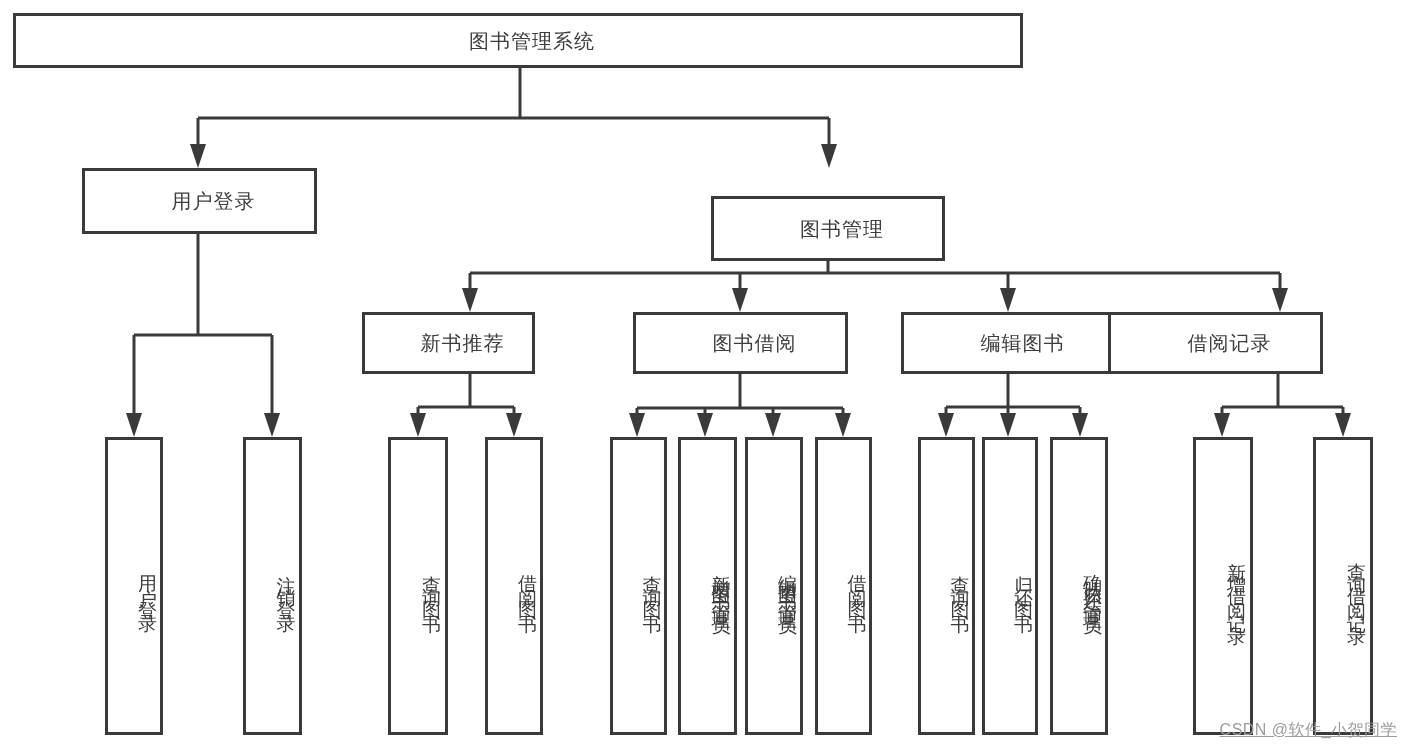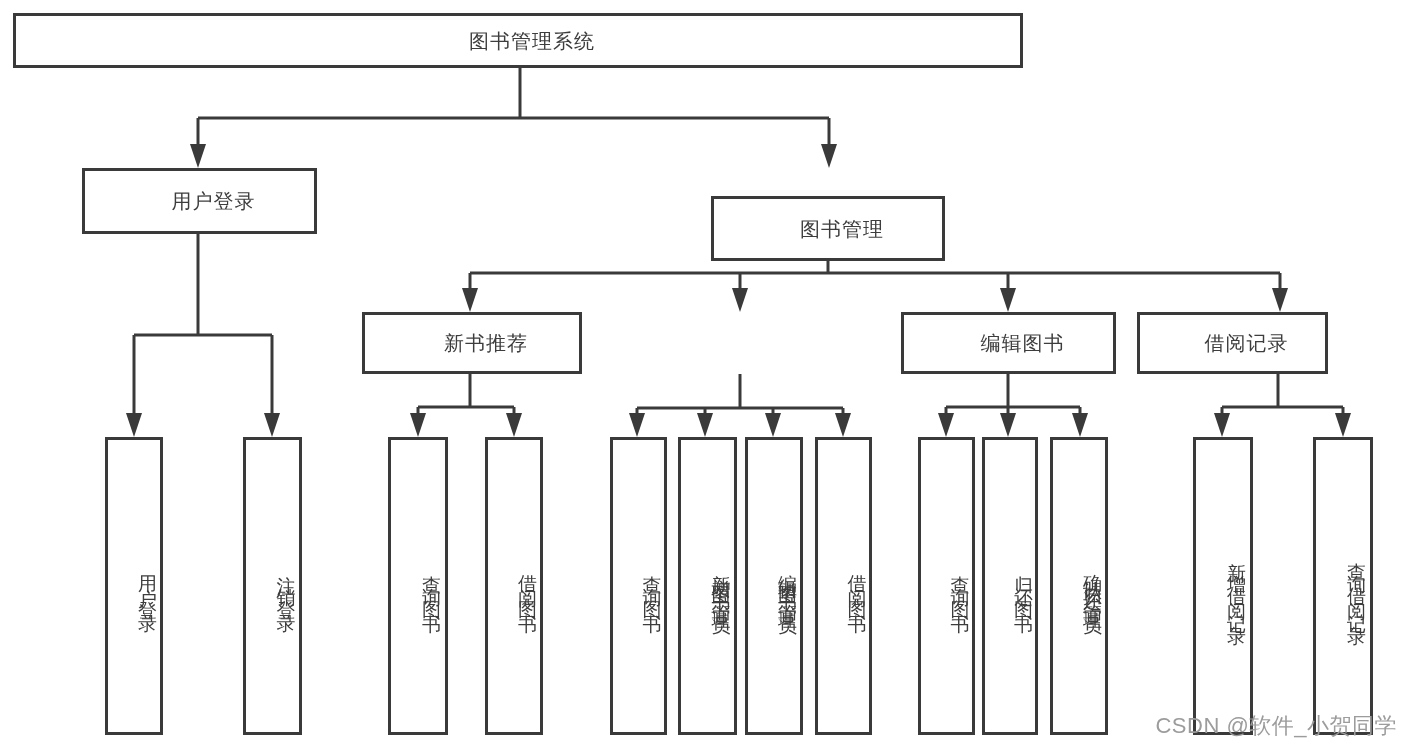--- a/index.html
+++ b/index.html
@@ -38,23 +38,24 @@
     letter-spacing:13px;
   }
   .node.vertical.long{
     letter-spacing:6px;
   }
   .watermark{
     position:absolute;
     right:8px;
     bottom:6px;
     color:var(--wm);
-    font-size:22px;
+    font-size:16px;
     letter-spacing:0.5px;
     z-index:3;
+    text-decoration:underline;
   }
 </style>
 </head>
 <body>
 
 <div id="canvas">
 
   <svg id="wires" viewBox="0 0 1405 747" fill="none" stroke="#3a3a3a" stroke-width="3">
 
     <g>
@@ -129,23 +130,24 @@
       <path d="M1343,407 V414"></path>
       <polygon points="1335,413 1351,413 1343,437" fill="#3a3a3a" stroke="none"></polygon>
     </g>
   </svg>
 
   <div class="node" style="left:13px;top:13px;width:1010px;height:55px;">图书管理系统</div>
 
   <div class="node" style="left:82px;top:168px;width:235px;height:66px;">用户登录</div>
   <div class="node" style="left:711px;top:168px;width:234px;height:65px;margin-top:28px;">图书管理</div>
 
-  <div class="node" style="left:362px;top:312px;width:220px;height:62px;">新书推荐</div>
+  <div class="node" style="left:362px;top:312px;width:173px;height:62px;">新书推荐</div>
+  <div class="node" style="left:633px;top:312px;width:215px;height:62px;">图书借阅</div>
   <div class="node" style="left:901px;top:312px;width:215px;height:62px;">编辑图书</div>
-  <div class="node" style="left:1137px;top:312px;width:191px;height:62px;">借阅记录</div>
+  <div class="node" style="left:1108px;top:312px;width:215px;height:62px;">借阅记录</div>
 
   <div class="node vertical" style="left:105px;top:437px;width:58px;height:298px;">用户登录</div>
   <div class="node vertical" style="left:243px;top:437px;width:59px;height:298px;">注销登录</div>
 
   <div class="node vertical" style="left:388px;top:437px;width:60px;height:298px;">查询图书</div>
   <div class="node vertical" style="left:485px;top:437px;width:58px;height:298px;">借阅图书</div>
 
   <div class="node vertical" style="left:610px;top:437px;width:57px;height:298px;">查询图书</div>
   <div class="node vertical long" style="left:678px;top:437px;width:59px;height:298px;">新增图书（管理员）</div>
   <div class="node vertical long" style="left:745px;top:437px;width:58px;height:298px;">编辑图书（管理员）</div>

